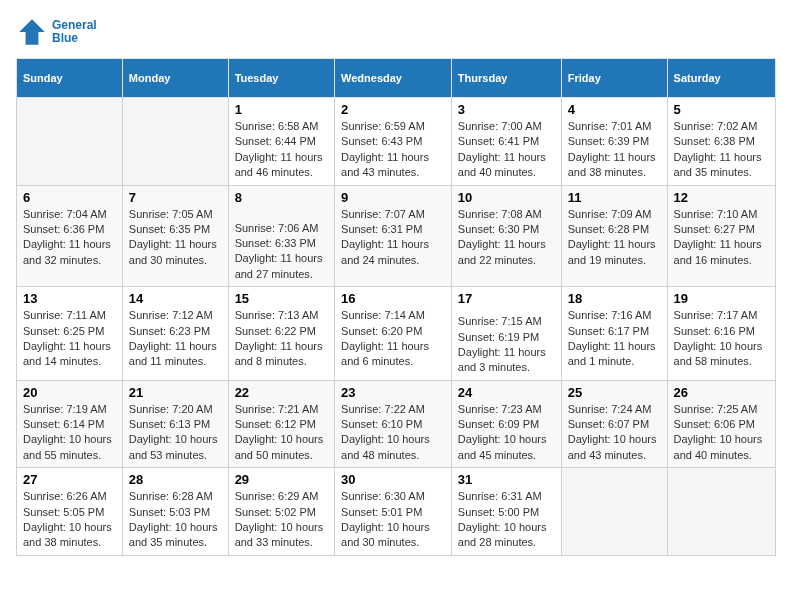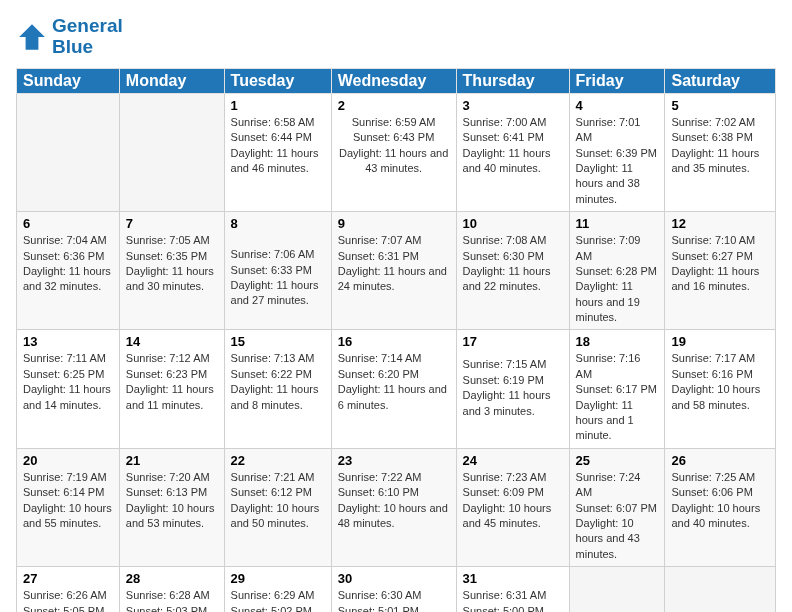--- a/index.html
+++ b/index.html
@@ -15,21 +15,21 @@
       justify-content: space-between;
       align-items: flex-start;
       margin-bottom: 10px;
     }
     .logo {
       display: flex;
       align-items: center;
       gap: 4px;
     }
     .logo-text {
-      font-size: 19px;
+      font-size: 12px;
       font-weight: bold;
       color: #333;
       line-height: 1.1;
     }
     .logo-text span {
       color: #1a6faf;
     }
     .logo-icon {
       width: 32px;
       height: 32px;
@@ -47,23 +47,23 @@
       color: #555;
     }
     table {
       width: 100%;
       border-collapse: collapse;
       font-size: 11px;
     }
     thead tr th {
       background: #2176b8;
       color: #fff;
-      padding: 3px 6px;
+      padding: 13px 6px;
       text-align: left;
-      font-size: 16px;
+      font-size: 11px;
       font-weight: bold;
       border: 1px solid #e0e0e0;
     }
     tbody tr td {
       border: 1px solid #d0d0d0;
       padding: 4px 6px;
       vertical-align: top;
       background: #fff;
       min-height: 80px;
       height: 85px;
@@ -118,21 +118,21 @@
         <td class="empty-cell"></td>
         <td class="empty-cell"></td>
         <td>
           <span class="day-number">1</span>
           <div class="day-info" style="white-space: pre-line;">Sunrise: 6:58 AM
 Sunset: 6:44 PM
 Daylight: 11 hours and 46 minutes.</div>
         </td>
         <td>
           <span class="day-number">2</span>
-          <div class="day-info" style="white-space: pre-line; text-align: center;">Sunrise: 6:59 AM
+          <div class="day-info" style="white-space: pre-line;">Sunrise: 6:59 AM
 Sunset: 6:43 PM
 Daylight: 11 hours and 43 minutes.</div>
         </td>
         <td>
           <span class="day-number">3</span>
           <div class="day-info" style="white-space: pre-line;">Sunrise: 7:00 AM
 Sunset: 6:41 PM
 Daylight: 11 hours and 40 minutes.</div>
         </td>
         <td>

